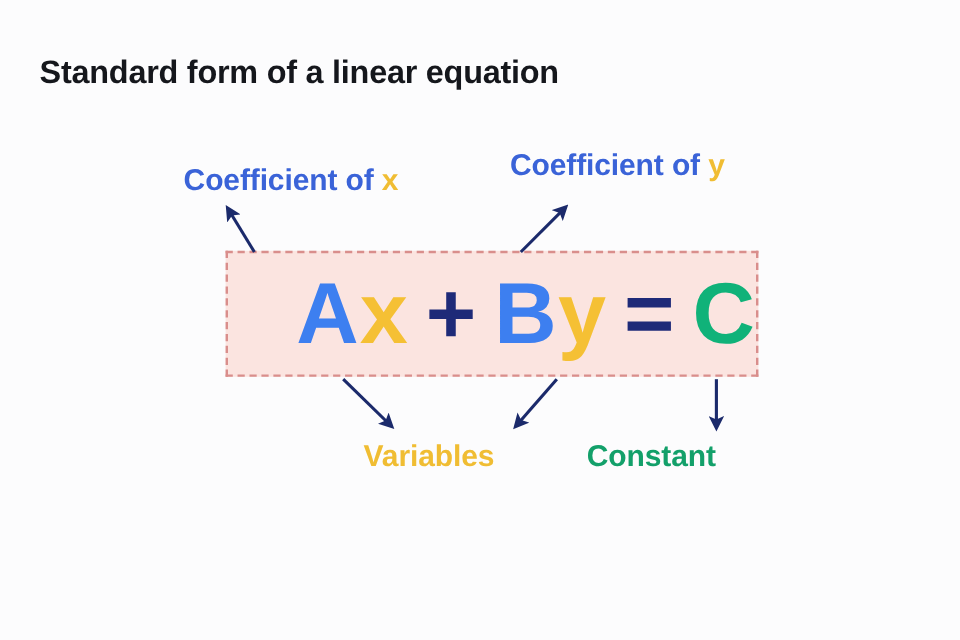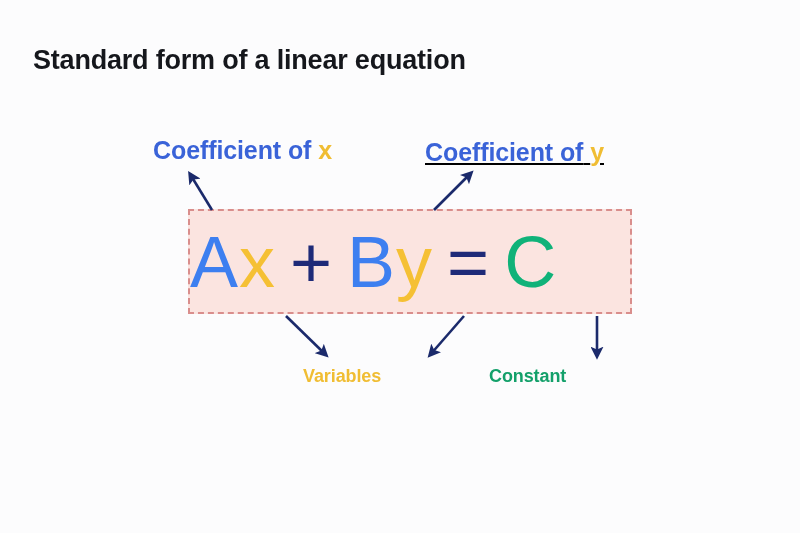--- a/index.html
+++ b/index.html
@@ -38,25 +38,25 @@
     position: absolute;
     font-size: 25px;
     font-weight: bold;
     white-space: nowrap;
     letter-spacing: -0.1px;
   }
   .callout .main { color: #3a63d8; }
   .callout .var  { color: #f0bd33; }
 
   #coef-x { left: 153px; top: 136px; }
-  #coef-y { left: 425px; top: 138px; text-decoration: underline; }
+  #coef-y { left: 425px; top: 124px; }
 
   .bottom-label {
     position: absolute;
-    font-size: 18px;
+    font-size: 25px;
     font-weight: bold;
     white-space: nowrap;
     letter-spacing: -0.1px;
   }
   #variables-label { left: 303px; top: 366px; color: #f0bd33; }
   #constant-label  { left: 489px; top: 366px; color: #13a06a; text-align: center; }
 
   
   .equation-box {
     position: absolute;
@@ -66,23 +66,23 @@
     height: 105px;
     background: #fbe4e0;
     border: 2px dashed #d98e8c;
     box-sizing: border-box;
   }
   .equation {
     position: absolute;
     left: 0; right: 0;
     top: 50%;
     transform: translateY(-50%);
-    text-align: left;
+    text-align: right;
     font-size: 72px;
-    font-weight: normal;
+    font-weight: bold;
     line-height: 1;
     white-space: nowrap;
     letter-spacing: 1px;
   }
   .eq-A  { color: #3d7ff0; }
   .eq-x  { color: #f5c034; }
   .eq-op { color: #1e2a78; }
   .eq-B  { color: #3d7ff0; }
   .eq-y  { color: #f5c034; }
   .eq-C  { color: #10b279; }

